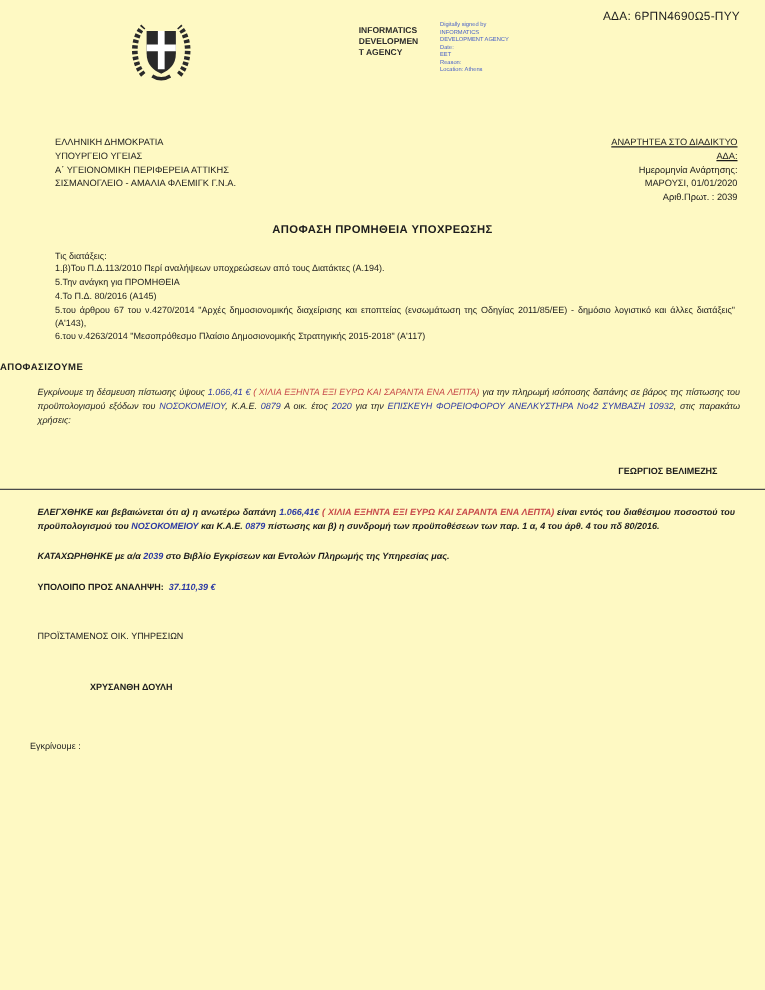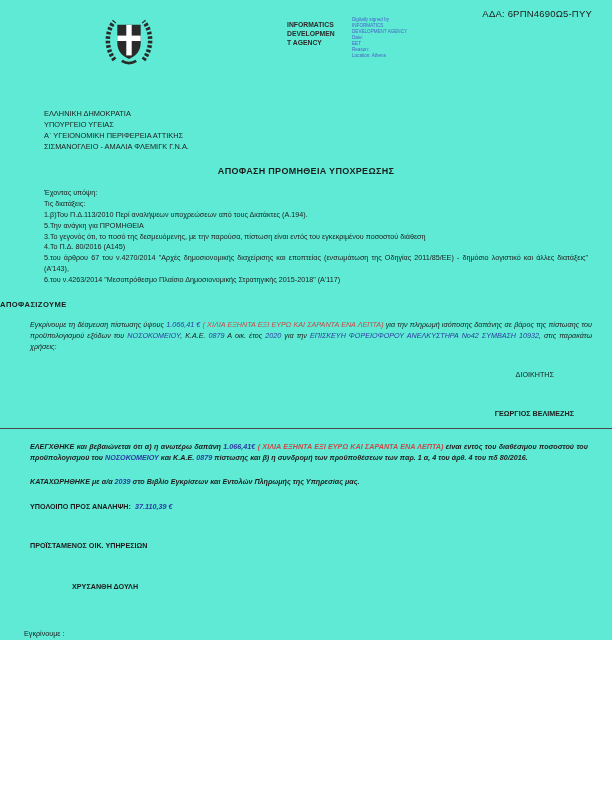--- a/index.html
+++ b/index.html
@@ -4,22 +4,22 @@
 <style>
   :root{
     --accent-blue:#2d3aa3;
     --accent-red:#c84b4b;
     --stamp-blue:#4a63c8;
     --ink:#1c1c1c;
   }
   html,body{margin:0;padding:0;background:#ffffff;}
   .page{
     position:relative;
-    width:612px;height:640px;
-    background:#5eead4;
+    width:612px;height:792px;
+    background:#fef9c3;
     font-family:"Liberation Sans","DejaVu Sans",sans-serif;
     color:var(--ink);
     overflow:hidden;
   }
   
   .ada-top{position:absolute;top:8px;right:20px;font-size:9.5px;letter-spacing:.2px;}
   .emblem{position:absolute;top:14px;left:102px;}
   .ida-stamp{position:absolute;top:20px;left:287px;font-size:6.8px;font-weight:700;line-height:1.35;color:#2b2b2b;}
   .sig-stamp{position:absolute;top:17px;left:352px;font-size:4.6px;line-height:1.3;color:var(--stamp-blue);width:80px;}
   
@@ -47,21 +47,21 @@
   .th-poso{min-width:110px;}
   
   .director-role{margin:18px 58px 0 0;text-align:right;font-size:7.2px;}
   .director-name{margin:30px 38px 0 0;text-align:right;font-size:7.2px;font-weight:700;}
   .divider{margin-top:10px;border-top:1px solid #4a4a4a;}
   .fin-heading{margin-top:5px;text-align:center;font-size:7.4px;font-weight:700;}
   .checked{margin:12px 24px 0 30px;font-size:7.2px;font-weight:700;font-style:italic;line-height:1.55;text-align:justify;}
   .registered{margin:14px 24px 0 30px;font-size:7.2px;font-weight:700;font-style:italic;}
   .balance{margin:16px 24px 0 30px;font-size:7.2px;font-weight:700;}
   .balance .val{font-style:italic;color:var(--accent-blue);margin-left:4px;}
-  .head-role{margin:30px 17px 0 30px;font-size:7.2px;font-weight:700;}
+  .head-role{margin:30px 17px 0 30px;font-size:7.2px;font-weight:400;}
   .head-name{margin:32px 0 0 72px;font-size:7.2px;font-weight:700;}
   .notify{margin:38px 0 0 24px;font-size:7.2px;}
 </style>
 </head>
 <body>
 
 <div class="page">
 
   <div class="ada-top">ΑΔΑ: 6ΡΠΝ4690Ω5-ΠΥΥ</div>
 
@@ -92,41 +92,45 @@
     <div>Location: Athens</div>
   </div>
 
   <div class="header-cols">
     <div class="issuer">
       <div>ΕΛΛΗΝΙΚΗ ΔΗΜΟΚΡΑΤΙΑ</div>
       <div>ΥΠΟΥΡΓΕΙΟ ΥΓΕΙΑΣ</div>
       <div>Α΄ ΥΓΕΙΟΝΟΜΙΚΗ ΠΕΡΙΦΕΡΕΙΑ ΑΤΤΙΚΗΣ</div>
       <div>ΣΙΣΜΑΝΟΓΛΕΙΟ - ΑΜΑΛΙΑ ΦΛΕΜΙΓΚ Γ.Ν.Α.</div>
     </div>
+    <div class="posting">
+      <div class="u">ΑΝΑΡΤΗΤΕΑ ΣΤΟ ΔΙΑΔΙΚΤΥΟ</div>
+      <div class="u">ΑΔΑ:</div>
+      <div>Ημερομηνία Ανάρτησης:</div>
+      <div>ΜΑΡΟΥΣΙ, 01/01/2020</div>
+      <div>Αριθ.Πρωτ. : 2039</div>
+    </div>
   </div>
 
   <h1 class="title">ΑΠΟΦΑΣΗ ΠΡΟΜΗΘΕΙΑ ΥΠΟΧΡΕΩΣΗΣ</h1>
 
   <div class="preamble">
-    <p class="intro">Έχοντας υπόψη:</p>
     <p class="intro">Τις διατάξεις:</p>
     <p class="item">1.β)Του Π.Δ.113/2010 Περί αναλήψεων υποχρεώσεων από τους Διατάκτες (Α.194).</p>
     <p class="item">5.Την ανάγκη για ΠΡΟΜΗΘΕΙΑ</p>
-    <p class="item">3.Το γεγονός ότι, το ποσό της δεσμευόμενης, με την παρούσα, πίστωση είναι εντός του εγκεκριμένου ποσοστού διάθεση</p>
     <p class="item">4.Το Π.Δ. 80/2016 (Α145)</p>
     <p class="item">5.του άρθρου 67 του ν.4270/2014 "Αρχές δημοσιονομικής διαχείρισης και εποπτείας (ενσωμάτωση της Οδηγίας 2011/85/ΕΕ) - δημόσιο λογιστικό και άλλες διατάξεις" (Α'143),</p>
     <p class="item">6.του ν.4263/2014 "Μεσοπρόθεσμο Πλαίσιο Δημοσιονομικής Στρατηγικής 2015-2018" (Α'117)</p>
   </div>
 
   <div class="decide">ΑΠΟΦΑΣΙΖΟΥΜΕ</div>
 
   <p class="approval"><span>Εγκρίνουμε τη δέσμευση πίστωσης ύψους </span><span class="c-blue">1.066,41 € </span><span class="c-red">( ΧΙΛΙΑ ΕΞΗΝΤΑ ΕΞΙ ΕΥΡΩ ΚΑΙ ΣΑΡΑΝΤΑ ΕΝΑ ΛΕΠΤΑ)</span><span> για την πληρωμή ισόποσης δαπάνης σε βάρος της πίστωσης του προϋπολογισμού εξόδων του </span><span class="c-blue">ΝΟΣΟΚΟΜΕΙΟΥ</span><span>, Κ.Α.Ε. </span><span class="c-blue">0879</span><span> Α οικ. έτος </span><span class="c-blue">2020</span><span> για την </span><span class="c-blue">ΕΠΙΣΚΕΥΗ ΦΟΡΕΙΟΦΟΡΟΥ ΑΝΕΛΚΥΣΤΗΡΑ Νο42 ΣΥΜΒΑΣΗ 10932</span><span>, στις παρακάτω χρήσεις:</span></p>
 
 
-  <div class="director-role">ΔΙΟΙΚΗΤΗΣ</div>
   <div class="director-name">ΓΕΩΡΓΙΟΣ ΒΕΛΙΜΕΖΗΣ</div>
 
   <div class="divider"></div>
 
   <p class="checked"><span>ΕΛΕΓΧΘΗΚΕ και βεβαιώνεται ότι α) η ανωτέρω δαπάνη </span><span class="c-blue">1.066,41€</span><span class="c-red"> ( ΧΙΛΙΑ ΕΞΗΝΤΑ ΕΞΙ ΕΥΡΩ ΚΑΙ ΣΑΡΑΝΤΑ ΕΝΑ ΛΕΠΤΑ)</span><span> είναι εντός του διαθέσιμου ποσοστού του προϋπολογισμού του </span><span class="c-blue">ΝΟΣΟΚΟΜΕΙΟΥ</span><span> και Κ.Α.Ε. </span><span class="c-blue">0879</span><span> πίστωσης και β) η συνδρομή των προϋποθέσεων των παρ. 1 α, 4 του άρθ. 4 του πδ 80/2016.</span></p>
 
   <p class="registered"><span>ΚΑΤΑΧΩΡΗΘΗΚΕ με α/α </span><span class="c-blue">2039</span><span> στο Βιβλίο Εγκρίσεων και Εντολών Πληρωμής της Υπηρεσίας μας.</span></p>
 
   <p class="balance"><span>ΥΠΟΛΟΙΠΟ ΠΡΟΣ ΑΝΑΛΗΨΗ:</span><span class="val">37.110,39 €</span></p>
 

